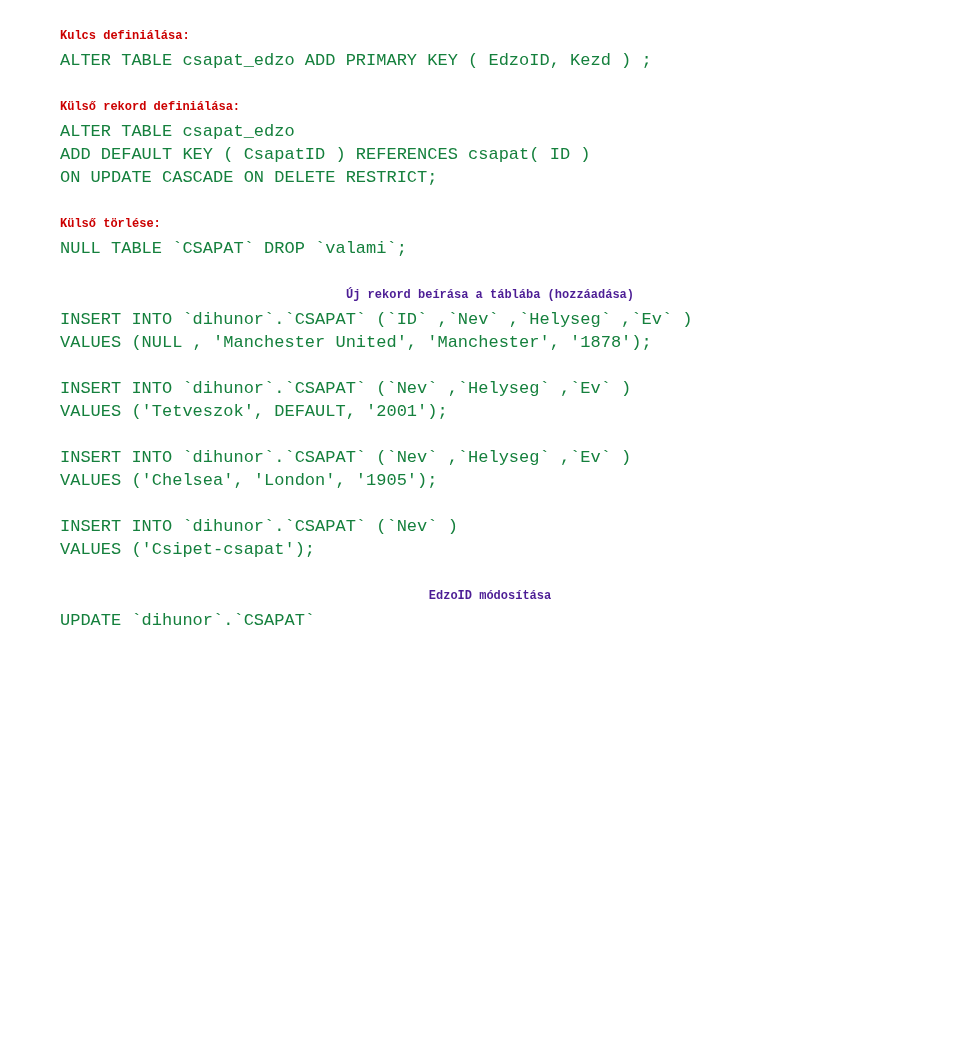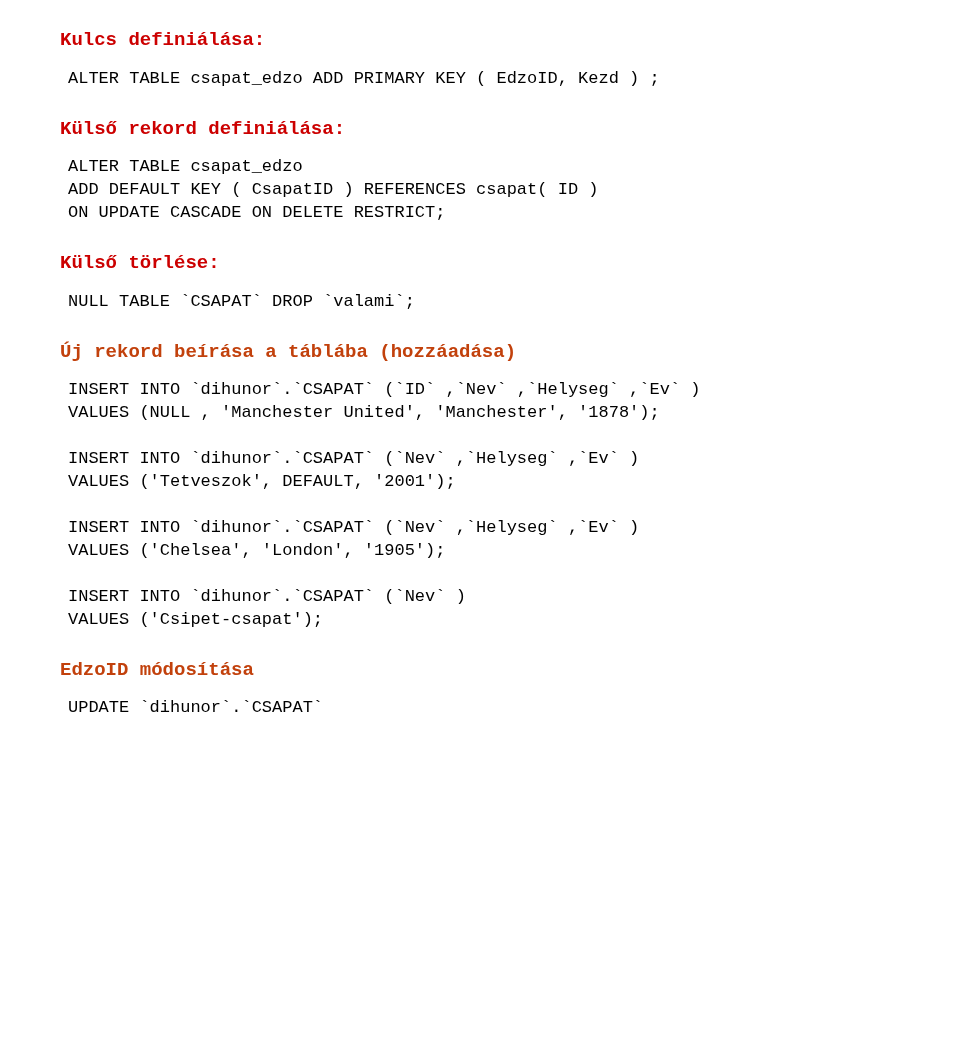--- a/index.html
+++ b/index.html
@@ -12,33 +12,34 @@
     min-height: 1045px;
     font-family: "Courier New", Courier, monospace;
     font-size: 17px;
     line-height: 1.35;
     color: #000000;
     padding: 28px 40px 28px 60px;
     box-sizing: border-box;
   }
   .heading {
     font-weight: bold;
-    font-size: 19px;
+    font-size: 12px;
     margin: 0;
   }
   .heading-red {
     color: #cc0000;
   }
   .heading-blue {
-    color: #c2410c;
+    color: #4c1d95;
+    text-align: center;
   }
   .para {
-    margin: 8px;
+    margin: 0;
     white-space: pre-wrap;
-    color: #000000;
+    color: #15803d;
   }
   .block {
     margin-bottom: 26px;
   }
   .gap-small { height: 6px; }
 </style>
 </head>
 <body>
 
 <div class="block">

